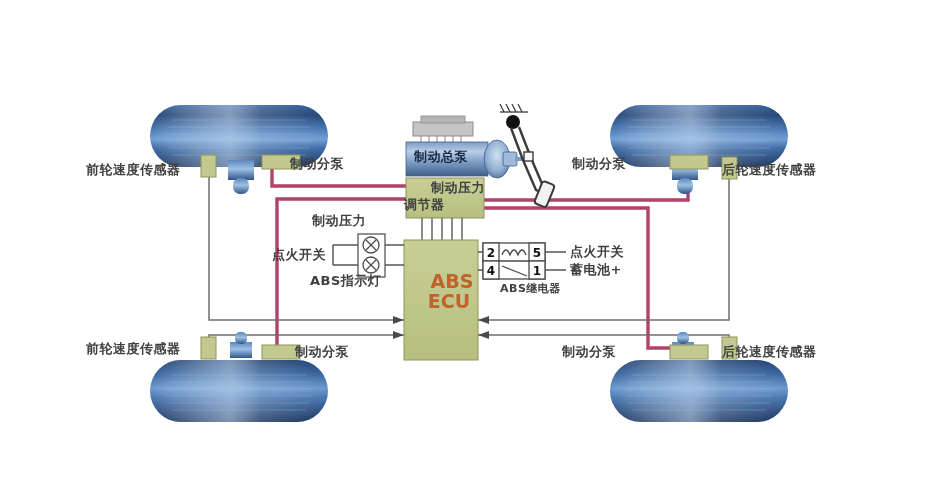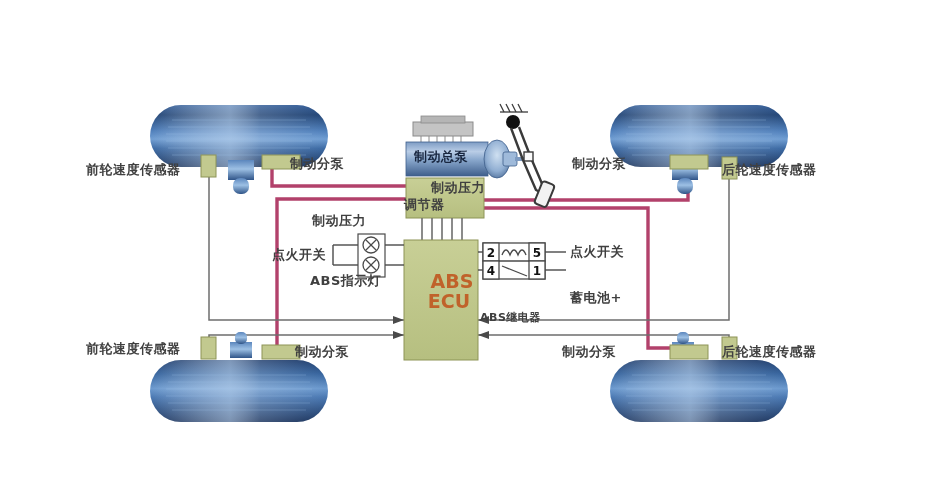--- a/index.html
+++ b/index.html
@@ -273,17 +273,17 @@
 <div class="lbl" style="left:404px;top:198px;">调节器</div>
 
 <div class="ecu-txt" style="left:404px;top:272px;width:96px;">ABS</div>
 <div class="ecu-txt" style="left:404px;top:292px;width:90px;">ECU</div>
 
 <div class="lbl" style="left:312px;top:214px;">制动压力</div>
 <div class="lbl" style="left:272px;top:248px;">点火开关</div>
 <div class="lbl" style="left:310px;top:274px;">ABS指示灯</div>
 
 <div class="lbl" style="left:570px;top:245px;">点火开关</div>
-<div class="lbl" style="left:570px;top:263px;margin-top:28px;">蓄电池+</div>
-
-<div class="lbl sm" style="left:480px;top:283px;margin-top:29px;">ABS继电器</div>
+<div class="lbl" style="left:570px;top:263px;">蓄电池+</div>
+
+<div class="lbl sm" style="left:500px;top:283px;">ABS继电器</div>
 
 </div>
 
 </body></html>

